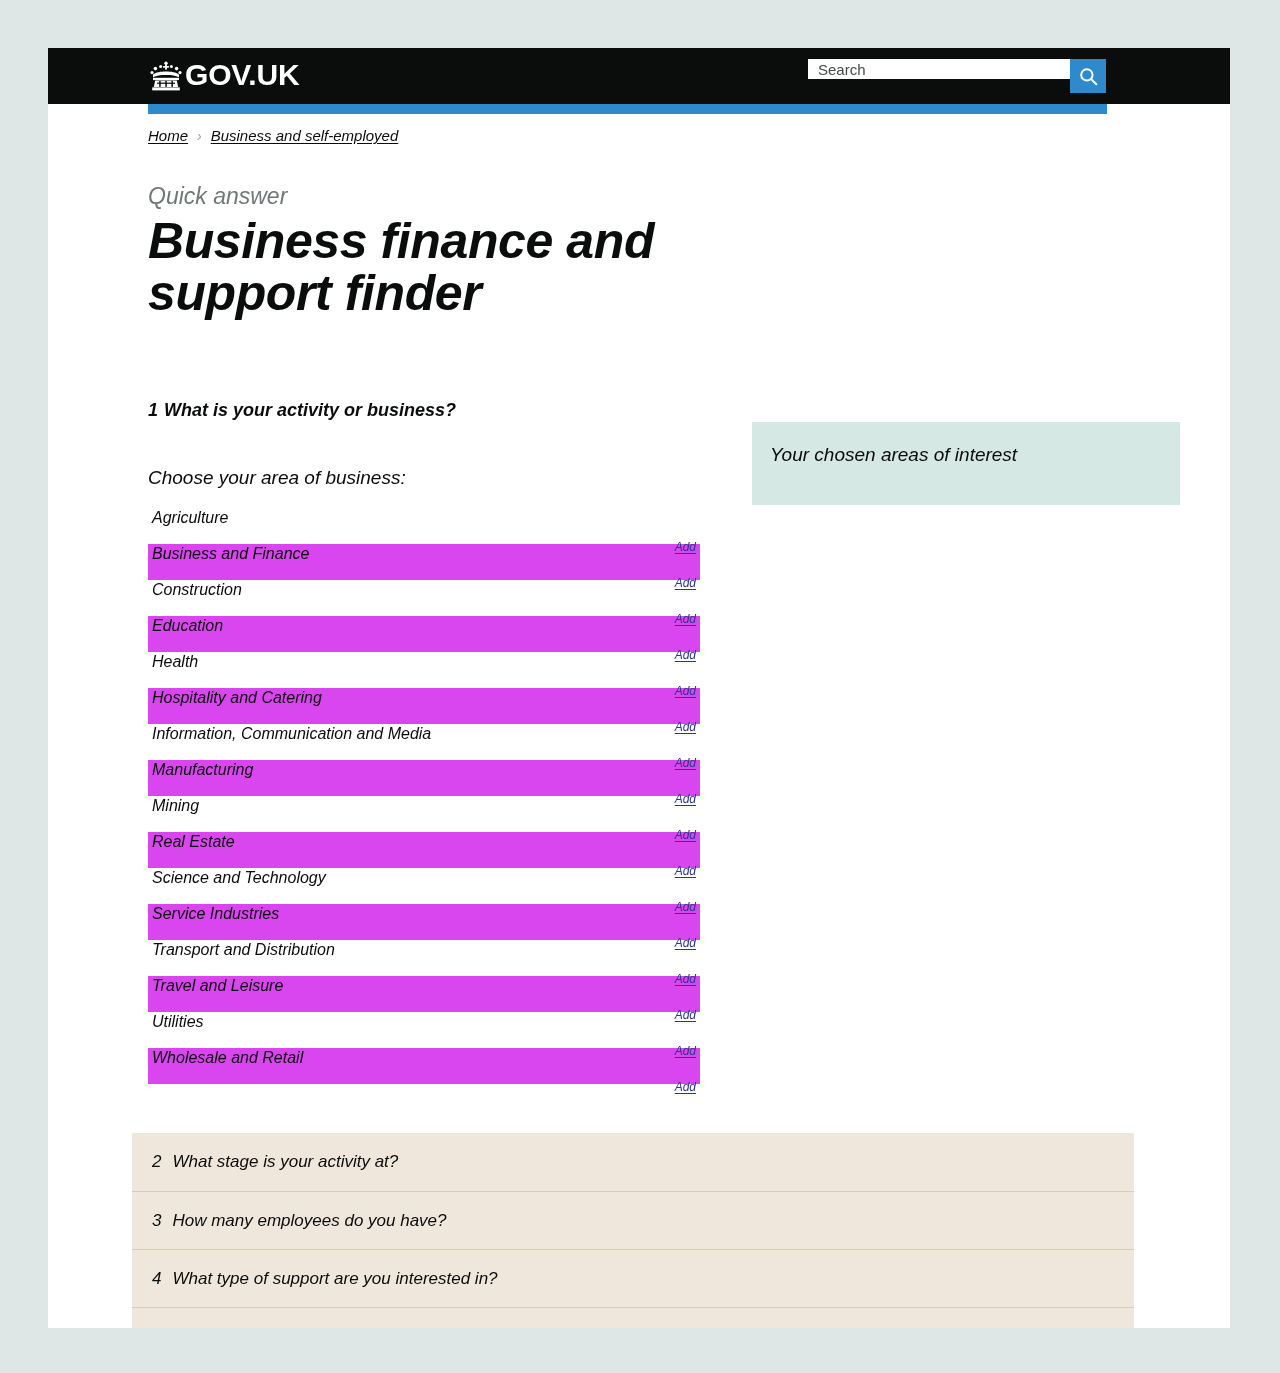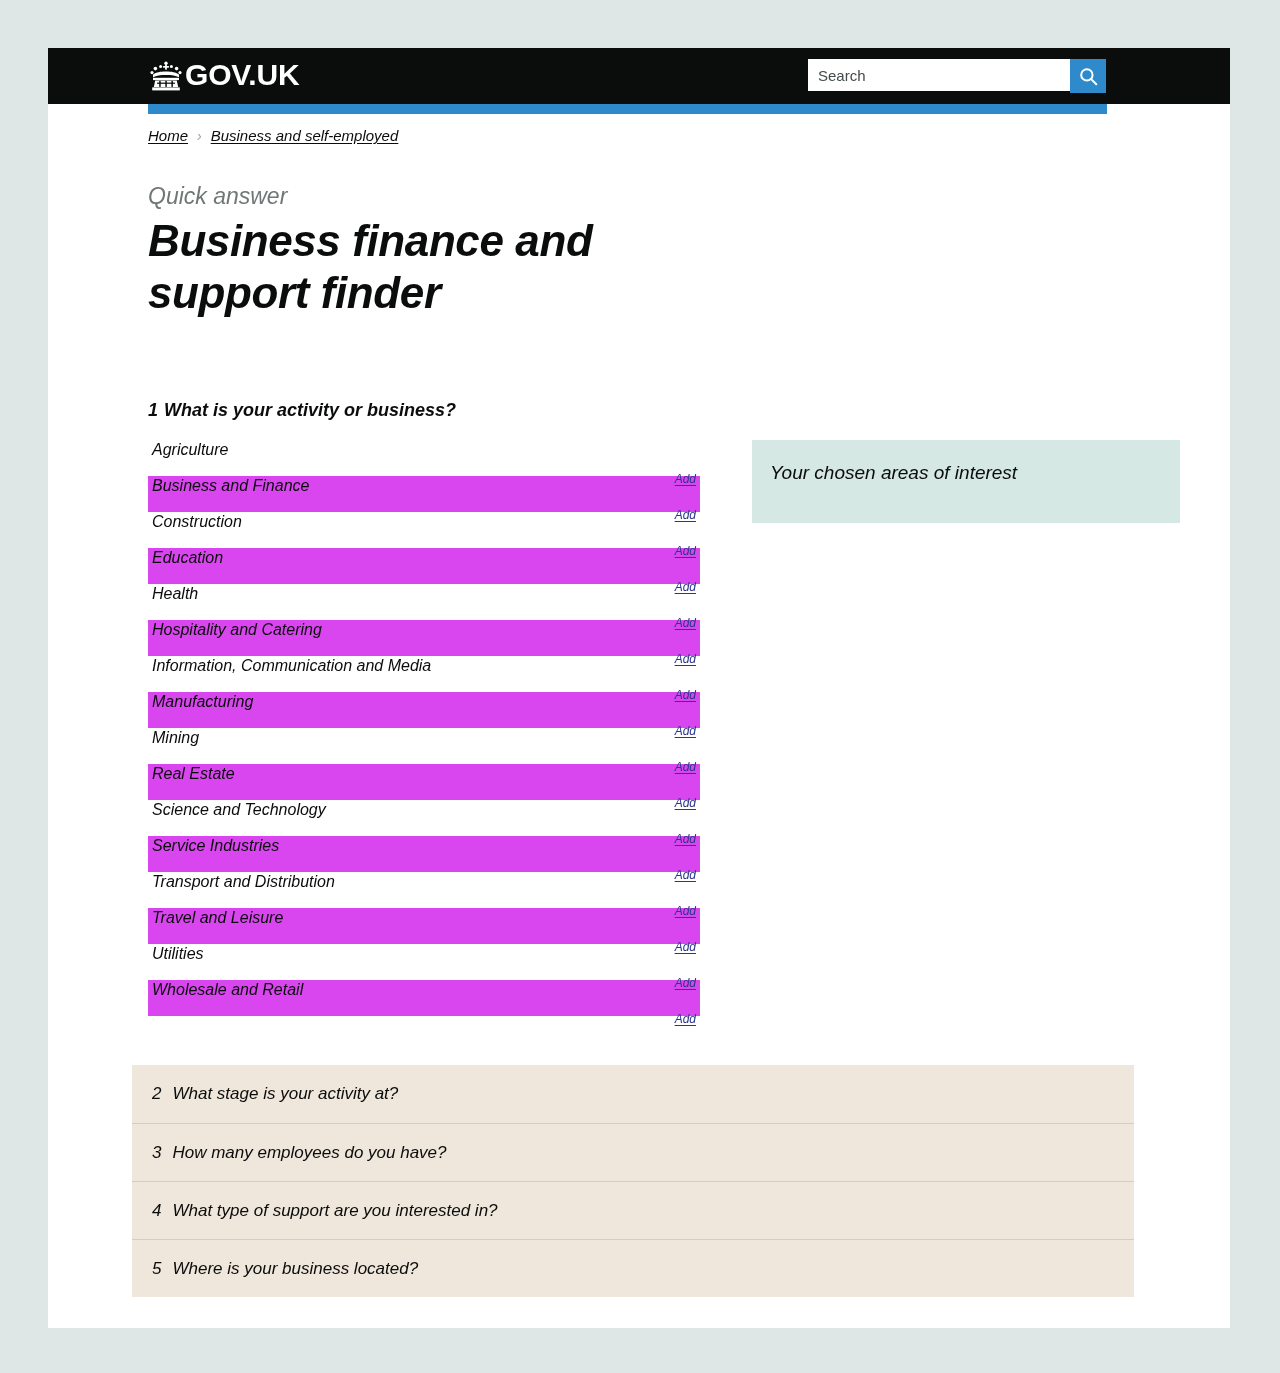--- a/index.html
+++ b/index.html
@@ -57,21 +57,21 @@
   }
   .search-wrap {
     position: absolute;
     left: 760px;
     top: 11px;
     display: flex;
     height: 34px;
   }
   .search-input {
     width: 262px;
-    height: 32px;
+    height: 20px;
     box-sizing: border-box;
     border: 0;
     outline: 0;
     padding: 0 10px;
     font-family: "Liberation Sans", sans-serif;
     font-size: 15px;
     color: #14532d;
     background: #ffffff;
   }
   .search-input::placeholder { color: #454a4c; opacity: 1; }
@@ -134,21 +134,21 @@
     padding: 36px 0 0 100px;
   }
   .kicker {
     font-size: 23px;
     line-height: 28px;
     color: #6f7777;
     font-weight: 400;
     margin: 0 0 5px 0;
   }
   .page-title {
-    font-size: 44px;
+    font-size: 50px;
     line-height: 52px;
     font-weight: 700;
     color: #0b0c0c;
     letter-spacing: -0.4px;
     margin: 0;
     max-width: 560px;
   }
 
   
   .q1-heading {
@@ -316,20 +316,21 @@
       <h1 class="page-title">Business finance and support finder</h1>
     </div>
 
     <div class="q1-heading">
       <span class="q-num">1</span>
       <span>What is your activity or business?</span>
     </div>
 
     <div class="q1-body">
 
+      <div class="choose-label">Choose your area of business:</div>
 
       <ul class="options-list">
           <li class="option-row">
             <span class="option-label">Agriculture</span>
             <a class="option-add" href="#">Add</a>
           </li>
           <li class="option-row alt">
             <span class="option-label">Business and Finance</span>
             <a class="option-add" href="#">Add</a>
           </li>

